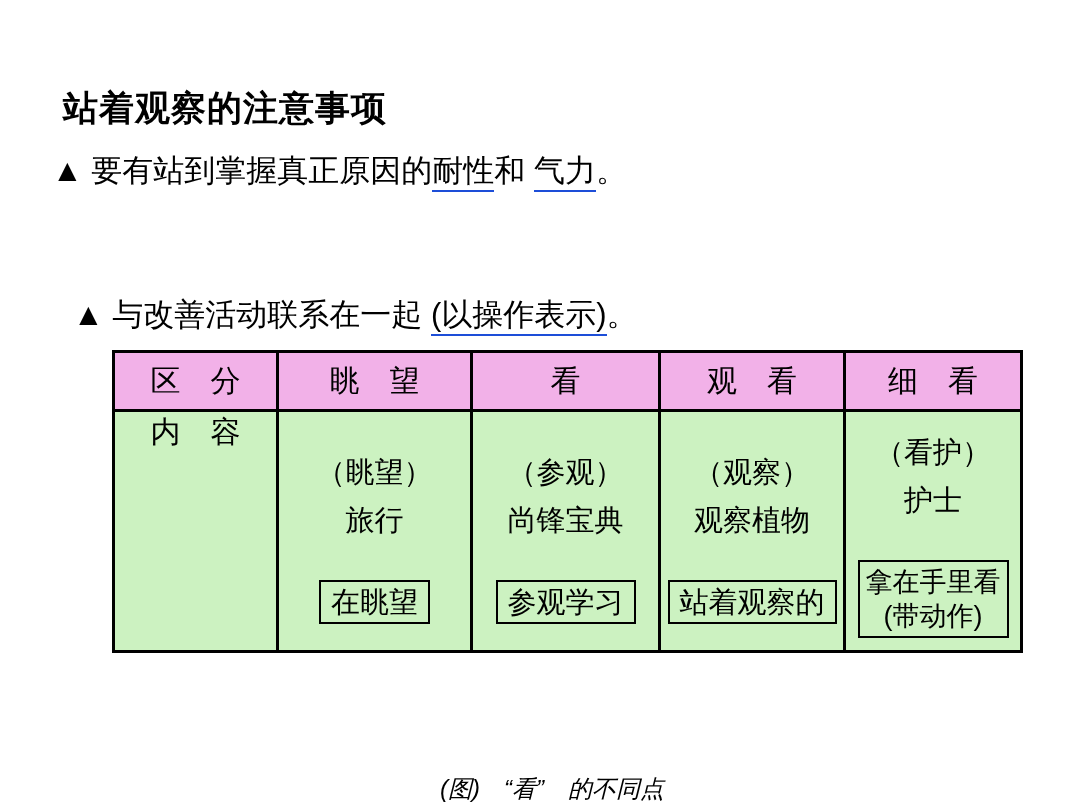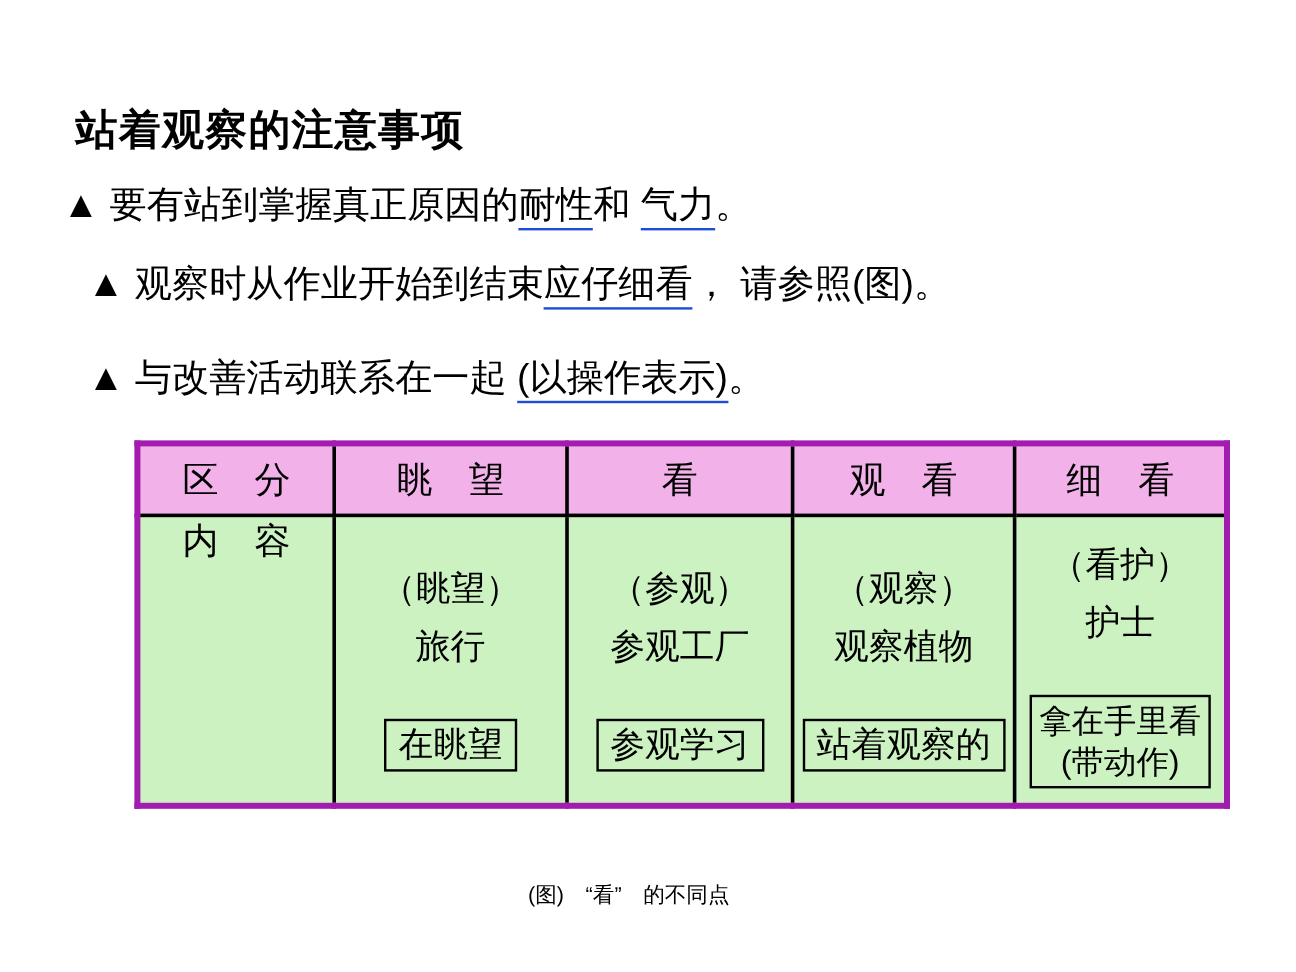--- a/index.html
+++ b/index.html
@@ -13,23 +13,23 @@
     position:absolute;left:50px;top:72px;
     font-size:35px;font-weight:700;letter-spacing:1px;margin:13px;
   }
   .bullet{position:absolute;font-size:31px;white-space:nowrap;}
   .bullet.b1{left:52px;top:150px;}
   .bullet.b2{left:73px;top:216px;}
   .bullet.b3{left:73px;top:294px;}
   .u{border-bottom:2px solid #1d4ed8;padding-bottom:2px;}
 
   table.cmp{
-    position:absolute;left:112px;top:367px;
+    position:absolute;left:112px;top:350px;
     border-collapse:collapse;table-layout:fixed;width:908px;
-    border:5px solid #a21caf;
+    border:3px solid #a21caf;
   }
   table.cmp th,table.cmp td{border:3px solid #000;padding:0;text-align:center;}
   tr.hrow th{height:56px;font-size:30px;font-weight:500;background:#f2b1e8;}
   th.qufen{
     background:linear-gradient(135deg,#f3d2ee 0%,#f6dcf2 30%,#dba6d6 70%,#a471a6 100%);
   }
   tr.crow td{height:238px;vertical-align:top;background:#ccf2c1;}
   td.glabel{
     background:linear-gradient(135deg,#86a180 0%,#c7e2ba 35%,#daf1cd 55%,#7f9a79 100%);
     vertical-align:middle;font-size:30px;font-weight:500;
@@ -40,38 +40,37 @@
   .boxed{border:2px solid #000;padding:1px 10px;margin-top:auto;line-height:38px;}
   .boxed.two{font-size:27px;line-height:34px;padding:3px 6px;}
   tr.nrow td{height:76px;background:#c3e4f6;vertical-align:middle;}
   td.slabel{
     background:linear-gradient(135deg,#1d1d21 0%,#c9d7e4 35%,#ecf2f8 55%,#a3b3c2 78%,#1d1d21 100%);
     font-size:26px;font-weight:600;line-height:31px;
   }
   .xmark{display:inline-block;font-size:30px;font-weight:700;transform:scaleY(1.3);}
   .omark{display:inline-block;font-size:22px;color:#222;}
 
-  .caption{position:absolute;left:440px;top:734px;font-size:18px;white-space:nowrap;}
+  .caption{position:absolute;left:440px;top:773px;font-size:24px;white-space:nowrap;font-style:italic;}
 
   .watermark{
     position:absolute;right:30px;top:742px;display:flex;align-items:center;gap:12px;
     color:#b0b0b0;font-size:30px;white-space:nowrap;
   }
   .wicon{width:54px;height:46px;}
 </style>
 </head>
 <body>
 
 <div class="slide">
 
   <h1 class="title">站着观察的注意事项</h1>
 
   <div class="bullet b1"><span>▲ 要有站到掌握真正原因的</span><span class="u">耐性</span><span>和 </span><span class="u">气力</span><span>。</span></div>
 
-  <div class="bullet b2"><span>▲ 观察时从作业开始到结束</span><span class="u">应仔细看</span><span>， 请参照(图)。</span></div>
 
   <div class="bullet b3"><span>▲ 与改善活动联系在一起 </span><span class="u">(以操作表示)</span><span>。</span></div>
 
   <table class="cmp">
     <colgroup>
       <col style="width:164px">
         <col style="width:194px">
         <col style="width:188px">
         <col style="width:185px">
         <col style="width:177px">
@@ -89,21 +88,21 @@
       <td>
         <div class="cc">
           <div>（眺望）</div>
           <div>旅行</div>
           <div class="boxed">在眺望</div>
         </div>
       </td>
       <td>
         <div class="cc">
           <div>（参观）</div>
-          <div>参观工厂</div>
+          <div>尚锋宝典</div>
           <div class="boxed">参观学习</div>
         </div>
       </td>
       <td>
         <div class="cc">
           <div>（观察）</div>
           <div>观察植物</div>
           <div class="boxed">站着观察的</div>
         </div>
       </td>

